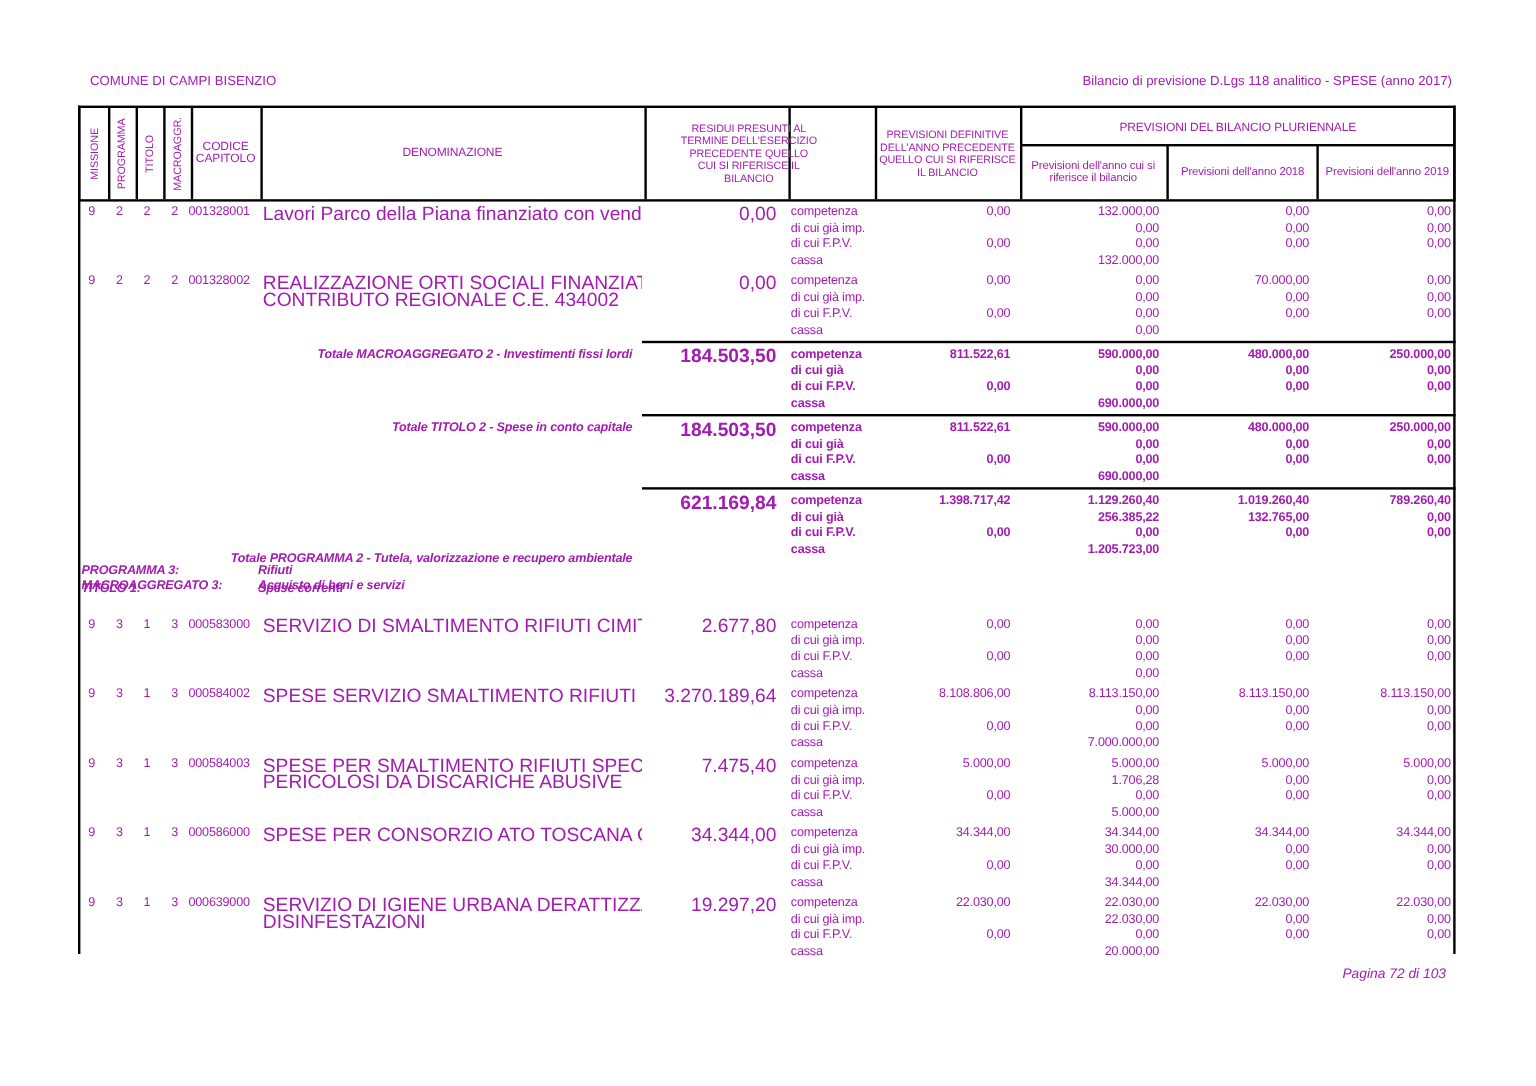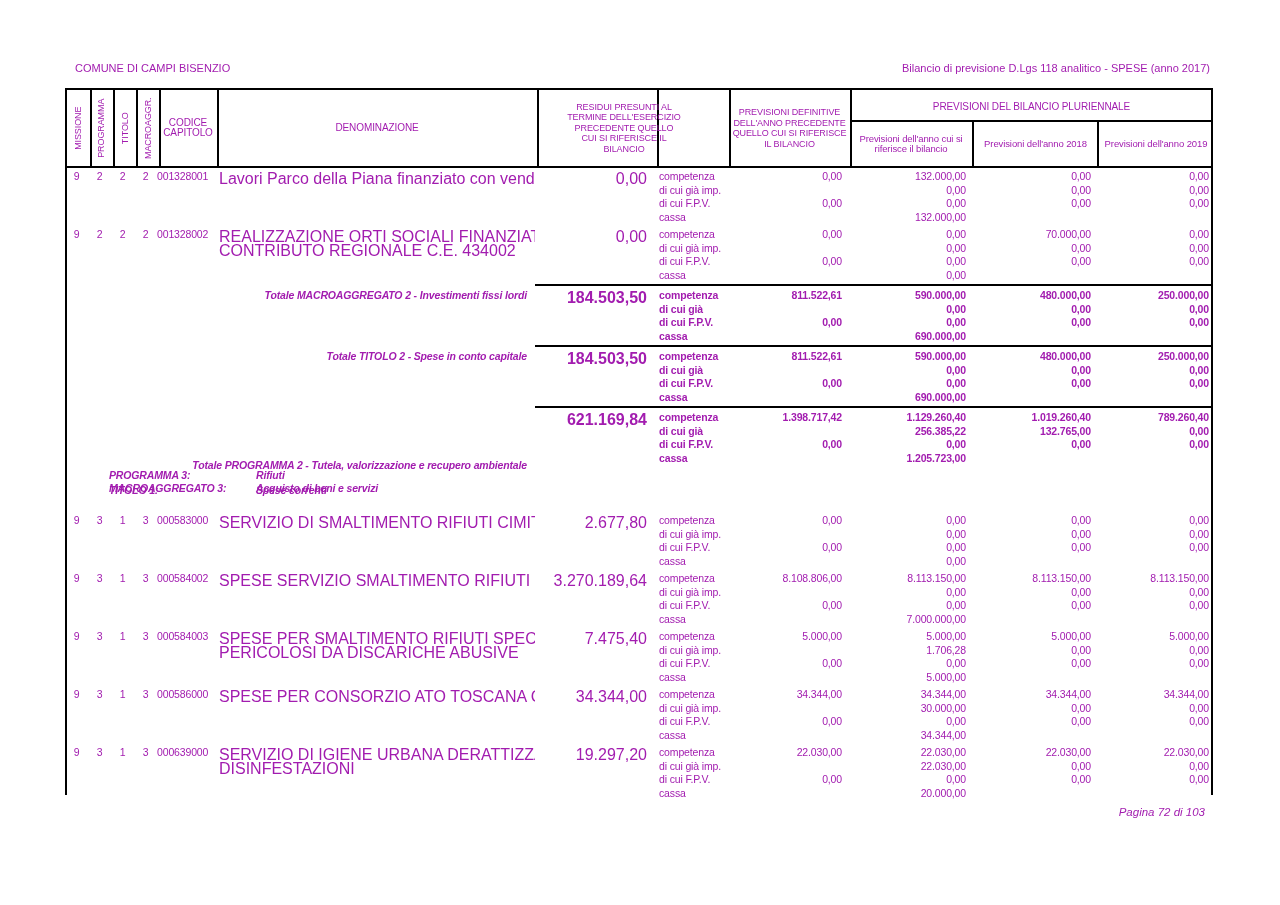--- a/index.html
+++ b/index.html
@@ -15,21 +15,21 @@
   .hcell{position:absolute;display:flex;align-items:center;justify-content:center;
          text-align:center;font-size:9px;line-height:10.5px;letter-spacing:-0.1px;}
   .vhead span{transform:rotate(-90deg);white-space:nowrap;display:block;}
   
   .rail{width:2px;background:#000;}
   
   #tbody{left:65px;top:168px;width:1148px;}
   .trow{position:relative;width:1148px;}
   .trow.capitolo{height:58px;}
   .trow.totale{height:61px;}
-  .trow.sezione{height:45px;margin-left:41px;}
+  .trow.sezione{height:45px;}
   .dline{position:absolute;left:0;right:0;height:13.5px;font-size:10.5px;line-height:13px;letter-spacing:-0.15px;}
   .cell{position:absolute;top:0;white-space:nowrap;}
   .c-miss{left:0;width:23px;text-align:center;}
   .c-prog{left:23px;width:23px;text-align:center;}
   .c-tit{left:46px;width:23px;text-align:center;}
   .c-macro{left:69px;width:23px;text-align:center;}
   .c-cod{left:92px;width:58px;}
   .c-den{left:154px;width:316px;overflow:hidden;}
   .c-res{left:470px;width:112px;text-align:right;}
   .c-lab{left:594px;width:90px;}

